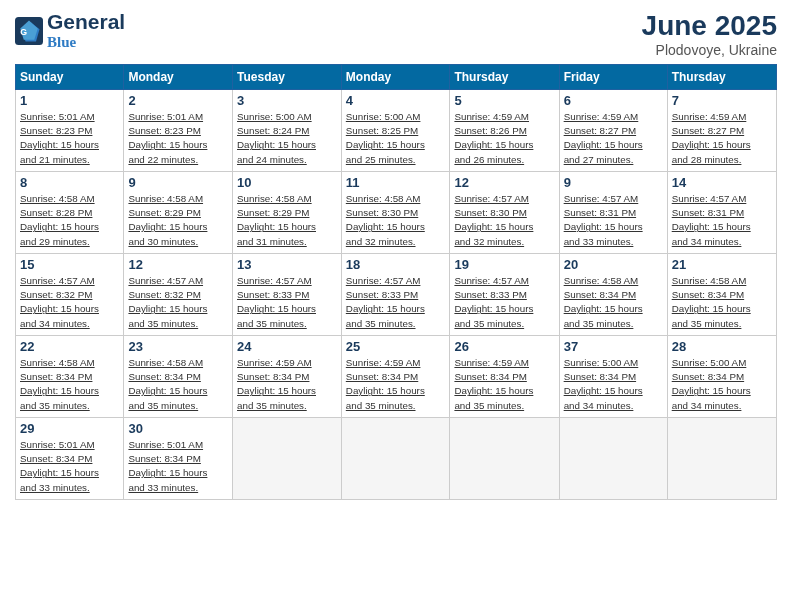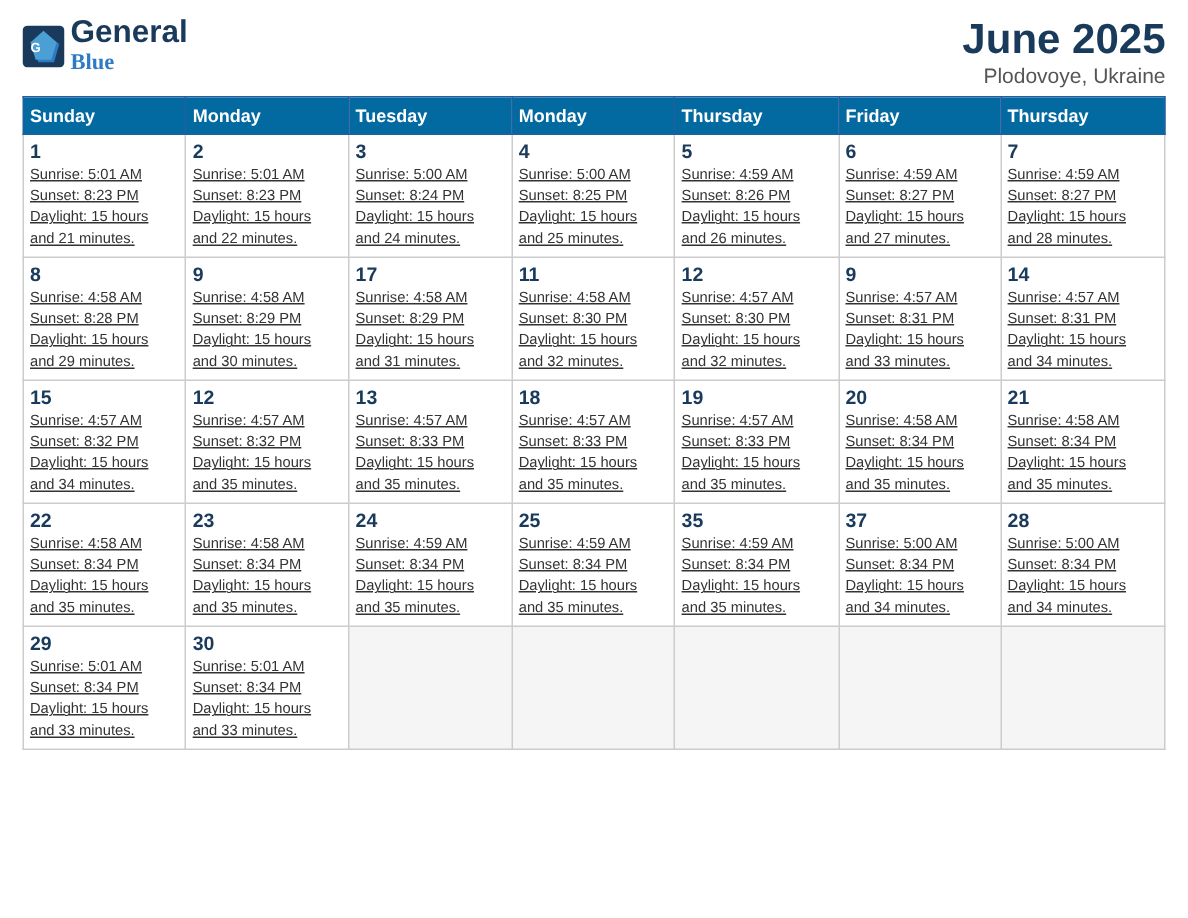--- a/index.html
+++ b/index.html
@@ -178,21 +178,21 @@
 and 29 minutes.</div>
           </td>
           <td>
             <span class="day-num">9</span>
             <div class="day-info" style="white-space: pre-line;">Sunrise: 4:58 AM
 Sunset: 8:29 PM
 Daylight: 15 hours
 and 30 minutes.</div>
           </td>
           <td>
-            <span class="day-num">17</span>
+            <span class="day-num">10</span>
             <div class="day-info" style="white-space: pre-line;">Sunrise: 4:58 AM
 Sunset: 8:29 PM
 Daylight: 15 hours
 and 31 minutes.</div>
           </td>
           <td>
             <span class="day-num">11</span>
             <div class="day-info" style="white-space: pre-line;">Sunrise: 4:58 AM
 Sunset: 8:30 PM
 Daylight: 15 hours
@@ -294,21 +294,21 @@
 and 35 minutes.</div>
           </td>
           <td>
             <span class="day-num">25</span>
             <div class="day-info" style="white-space: pre-line;">Sunrise: 4:59 AM
 Sunset: 8:34 PM
 Daylight: 15 hours
 and 35 minutes.</div>
           </td>
           <td>
-            <span class="day-num">35</span>
+            <span class="day-num">26</span>
             <div class="day-info" style="white-space: pre-line;">Sunrise: 4:59 AM
 Sunset: 8:34 PM
 Daylight: 15 hours
 and 35 minutes.</div>
           </td>
           <td>
             <span class="day-num">37</span>
             <div class="day-info" style="white-space: pre-line;">Sunrise: 5:00 AM
 Sunset: 8:34 PM
 Daylight: 15 hours

